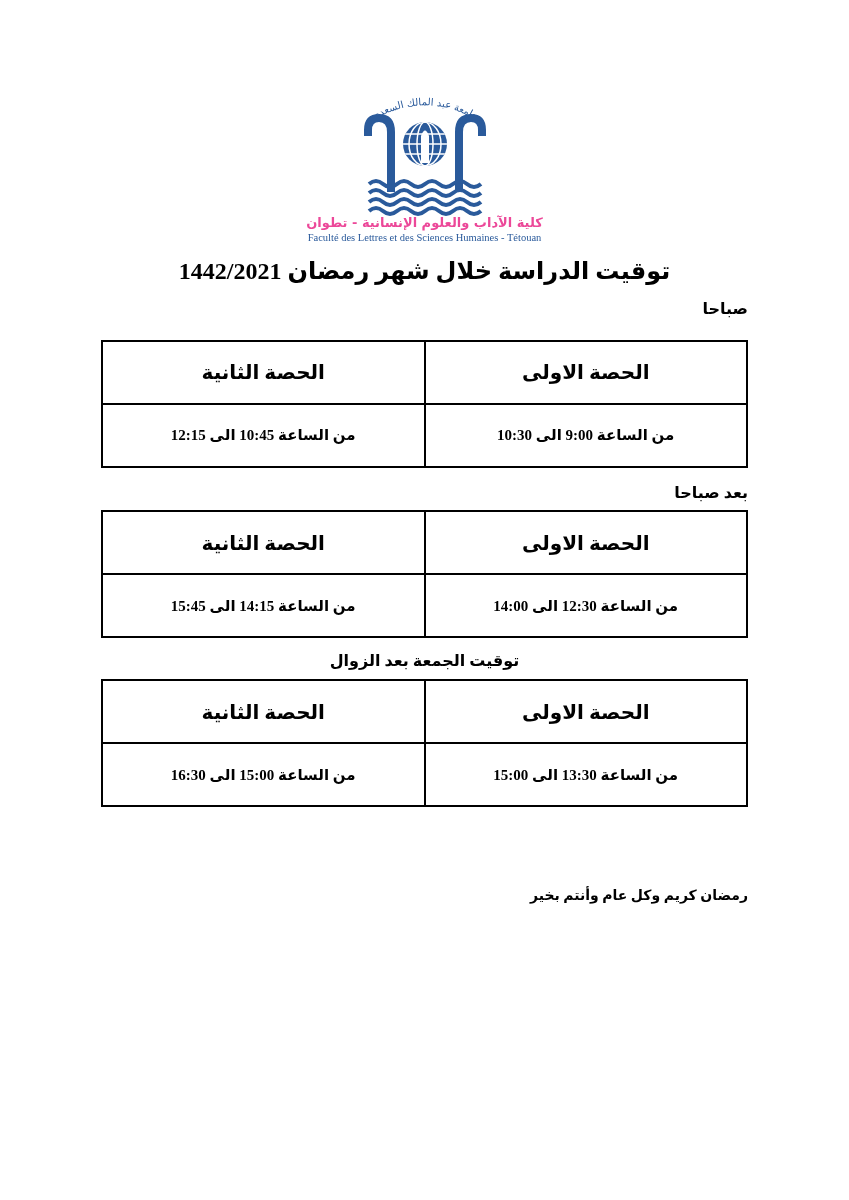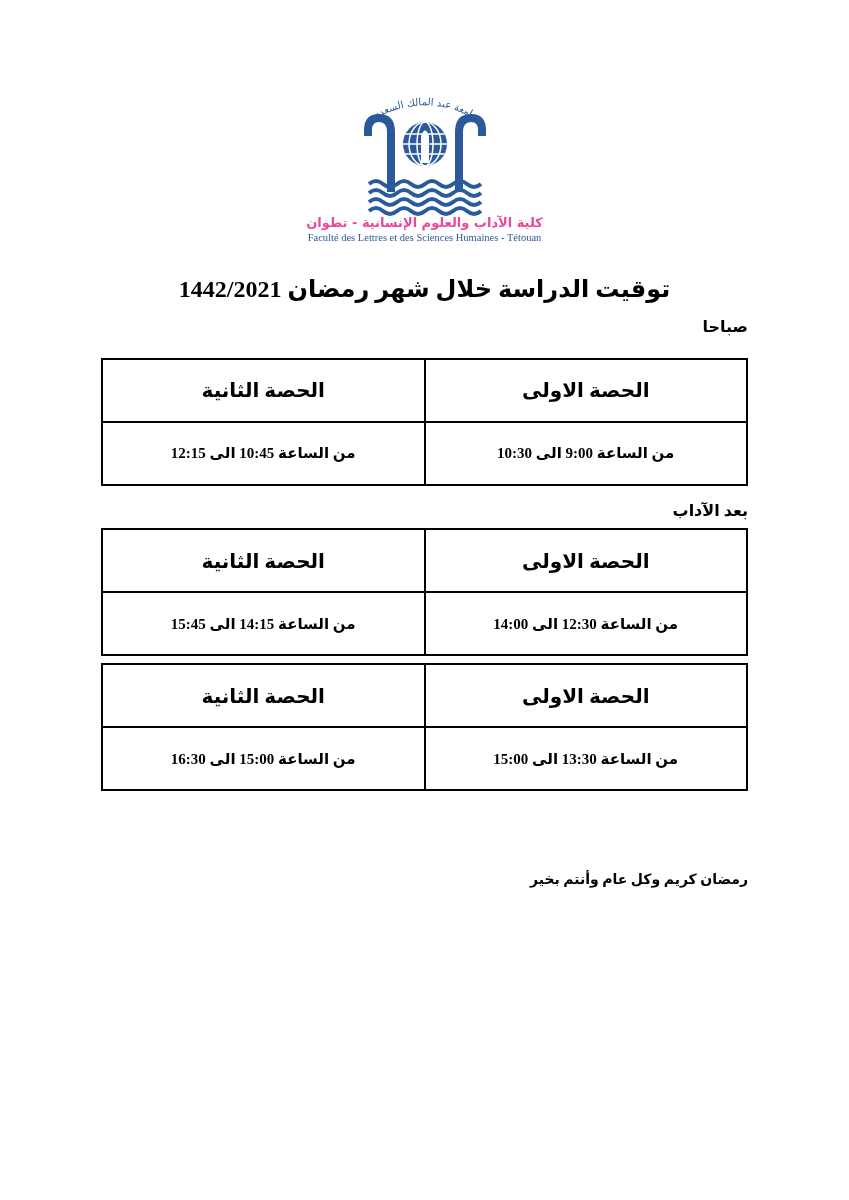--- a/index.html
+++ b/index.html
@@ -33,21 +33,21 @@
     margin-top: 2px;
     font-family: "Liberation Serif", serif;
   }
 
   
   .doc-title {
     direction: rtl;
     text-align: center;
     font-weight: bold;
     font-size: 24px;
-    margin-top: 30px;
+    margin-top: 12px;
   }
   .section-heading {
     direction: rtl;
     font-weight: bold;
     font-size: 16px;
     line-height: 1.3;
   }
   .head-right  { text-align: right; }
   .head-center { text-align: center; }
   .h-morning { margin-top: 14px; }
@@ -140,34 +140,35 @@
         <th>الحصة الاولى</th>
         <th>الحصة الثانية</th>
       </tr>
       <tr>
         <td>من الساعة 9:00 الى 10:30</td>
         <td>من الساعة 10:45 الى 12:15</td>
       </tr>
     </tbody>
       </table>
 
-    <div class="section-heading head-right h-noon">بعد الآداب</div>
+    <div class="section-heading head-right h-noon">بعد صباحا</div>
     <table class="timetable t-noon">
       <tbody>
           <tr>
         <th>الحصة الاولى</th>
         <th>الحصة الثانية</th>
       </tr>
       <tr>
         <td>من الساعة 12:30 الى 14:00</td>
         <td>من الساعة 14:15 الى 15:45</td>
       </tr>
     </tbody>
       </table>
 
+    <div class="section-heading head-center h-friday">توقيت الجمعة بعد الزوال</div>
     <table class="timetable t-friday">
       <tbody>
           <tr>
         <th>الحصة الاولى</th>
         <th>الحصة الثانية</th>
       </tr>
       <tr>
         <td>من الساعة 13:30 الى 15:00</td>
         <td>من الساعة 15:00 الى 16:30</td>
       </tr>

